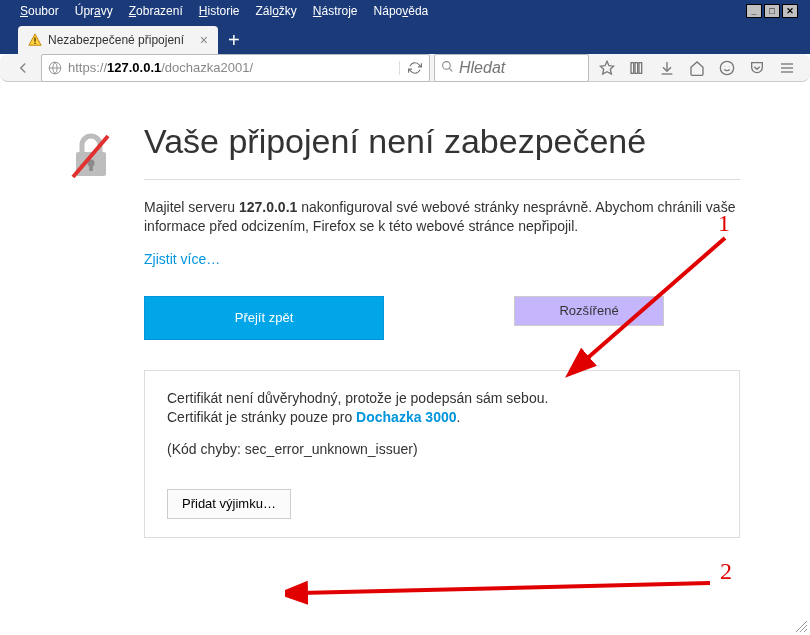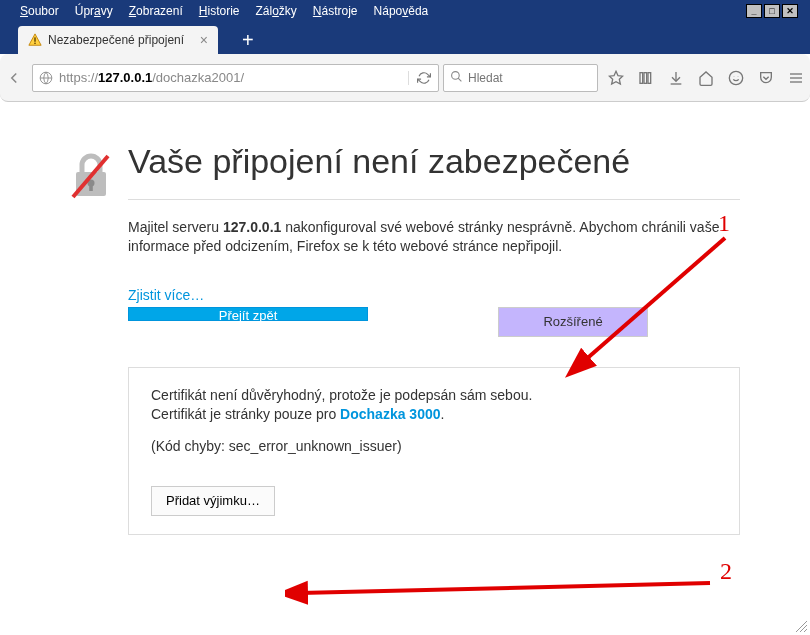--- a/index.html
+++ b/index.html
@@ -4,51 +4,51 @@
 <style>
 * { margin: 0; padding: 0; box-sizing: border-box; }
 body { font-family: Arial, sans-serif; background: #fff; width: 810px; height: 635px; overflow: hidden; position: relative; }
 
 .menubar { background: #1a3a7a; color: #fff; display: flex; align-items: center; height: 22px; padding: 0 12px; font-size: 12px; }
 .menubar .menu-item { padding: 2px 8px; cursor: default; }
 .menubar .menu-item .ul { text-decoration: underline; }
 .window-controls { margin-left: auto; display: flex; gap: 2px; }
 .window-controls .wc-btn { width: 16px; height: 14px; background: #c0c0c0; border: 1px solid #000; display: flex; align-items: center; justify-content: center; font-size: 9px; font-weight: bold; color: #000; cursor: pointer; }
 
-.tabbar { background: #1a3a7a; height: 32px; display: flex; align-items: flex-end; padding-left: 18px; gap: 14px; }
+.tabbar { background: #1a3a7a; height: 32px; display: flex; align-items: flex-end; padding-left: 18px; }
 .tab { background: #f4f4f4; border-radius: 4px 4px 0 0; height: 28px; min-width: 200px; display: flex; align-items: center; padding: 0 10px; font-size: 12px; color: #333; }
 .tab .warn-icon { width: 14px; height: 14px; margin-right: 6px; }
 .tab .close-icon { margin-left: auto; color: #888; font-size: 14px; cursor: pointer; }
 .newtab { color: #fff; font-size: 20px; margin-left: 10px; cursor: pointer; height: 28px; display: flex; align-items: center; }
 
-.navbar { background: #f4f4f4; height: 48px; display: flex; align-items: center; padding: 0 0; border-bottom: 1px solid #ccc; gap: 4px; border-radius: 8px; }
+.navbar { background: #f4f4f4; height: 28px; display: flex; align-items: center; padding: 0 9px; border-bottom: 1px solid #ccc; gap: 4px; border-radius: 8px; }
 .nav-btn { width: 28px; height: 28px; display: flex; align-items: center; justify-content: center; color: #777; cursor: pointer; border-radius: 2px; }
 .urlbar { flex: 1; display: flex; align-items: center; border: 1px solid #bbb; background: #fff; height: 28px; border-radius: 2px; }
 .urlbar .globe { width: 26px; display:flex; align-items:center; justify-content:center; color:#888; }
 .urlbar .url-text { flex:1; font-size: 13px; color: #333; }
 .urlbar .url-text .proto { color:#888; }
 .urlbar .url-text .host { font-weight: bold; color:#000; }
 .urlbar .url-text .rest { color:#888; }
 .urlbar .reload { width: 30px; border-left: 1px solid #ddd; display:flex; align-items:center; justify-content:center; color:#777; cursor:pointer; }
 .searchbar { width: 155px; display:flex; align-items:center; border:1px solid #bbb; background:#fff; height:28px; border-radius:2px; padding:0 6px; }
 .searchbar .mag { color:#888; margin-right:5px; }
-.searchbar input { border:none; outline:none; font-size:12px; width:100%; color:#888; }
+.searchbar input { border:none; outline:none; font-size:16px; width:100%; font-style: italic; color:#888; }
 .toolbar-icons { display:flex; gap:2px; }
 .toolbar-icons .nav-btn svg { width:16px; height:16px; }
 
 .content { padding: 40px 70px 20px 70px; position: relative; }
-.lock-row { display:flex; gap: 8px; align-items: flex-start; }
+.lock-row { display:flex; gap: 24px; align-items: flex-start; }
 .lock-icon-wrap { width: 50px; flex-shrink:0; padding-top: 8px; }
 .main-col { flex:1; }
 h1 { font-size: 34px; font-weight: 300; color: #333; line-height: 1.15; margin-bottom: 18px; }
 hr.sep { border:none; border-top:1px solid #ddd; margin-bottom: 18px; }
-.desc { font-size: 14px; color:#333; line-height:1.35; margin-bottom:30px; }
-.learn { color:#0095dd; font-size:14px; text-decoration:none; display:inline-block; margin-bottom:4px; }
+.desc { font-size: 14px; color:#333; line-height:1.35; margin-bottom:14px; }
+.learn { color:#0095dd; font-size:14px; text-decoration:none; display:inline-block; margin-bottom:29px; }
 .btn-row { display:flex; gap:130px; margin-bottom: 30px; }
-.btn-primary { background:#00a6e8; color:#fff; border:1px solid #0095dd; height:14px; width:240px; font-size:13px; cursor:pointer; }
+.btn-primary { background:#00a6e8; color:#fff; border:1px solid #0095dd; height:44px; width:240px; font-size:13px; cursor:pointer; }
 .btn-secondary { background:#c4b5fd; color:#333; border:1px solid #ccc; height:30px; width:150px; font-size:13px; cursor:pointer; }
 .panel { border:1px solid #ddd; padding: 18px 22px; font-size:14px; color:#333; line-height:1.4; }
 .panel p { margin-bottom: 12px; }
 .panel a { color:#0095dd; text-decoration:none;font-weight:bold; }
 .btn-exception { background:#fbfbfb; border:1px solid #ccc; height:30px; padding:0 14px; font-size:13px; cursor:pointer; margin-top:17px; }
 
 .annot-num { position:absolute; color:#e00000; font-size:24px; font-family: serif; }
 .arrow { position:absolute; pointer-events:none; }
 
 .resize-grip { position:absolute; bottom:2px; right:2px; width:14px; height:14px; }

